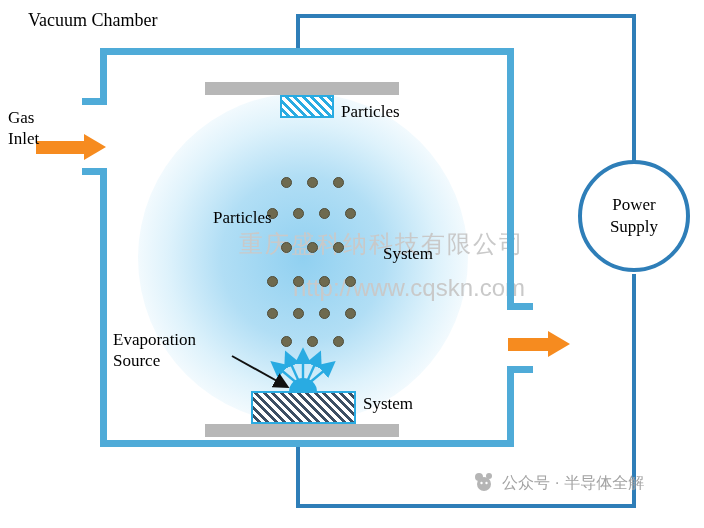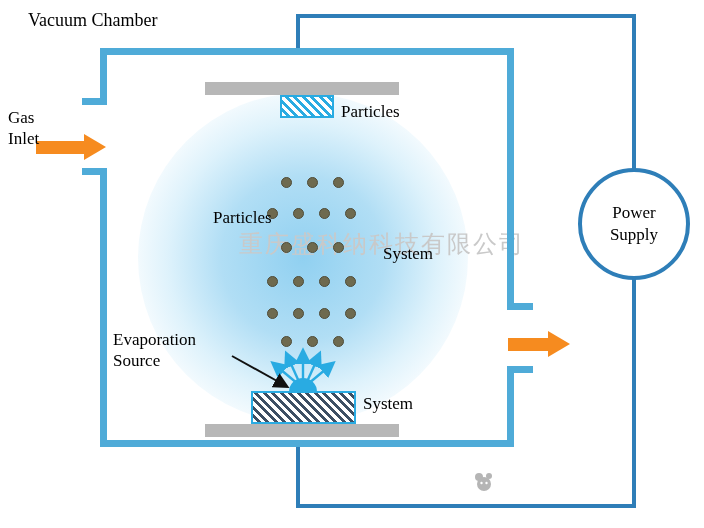--- a/index.html
+++ b/index.html
@@ -30,41 +30,42 @@
   .dot{position:absolute;width:11px;height:11px;border-radius:50%;
        background:var(--particle);border:1px solid #4f4c38;box-sizing:border-box;}
   .substrate-box{position:absolute;left:280px;top:95px;width:54px;height:23px;box-sizing:border-box;
        border:2px solid var(--sputter-blue);
        background:repeating-linear-gradient(45deg,#ffffff 0 3px,var(--sputter-blue) 3px 6px);}
   .target-box{position:absolute;left:251px;top:391px;width:105px;height:33px;box-sizing:border-box;
        border:2px solid var(--sputter-blue);
        background:repeating-linear-gradient(45deg,#ffffff 0 3px,#3d4f63 3px 6px);}
   .dome{position:absolute;left:289px;top:378px;width:28px;height:14px;
        border-radius:14px 14px 0 0;background:var(--sputter-blue);}
-  .power-circle{position:absolute;left:578px;top:168px;width:104px;height:104px;border-radius:50%;
+  .power-circle{position:absolute;left:578px;top:160px;width:104px;height:104px;border-radius:50%;
        border:4px solid var(--circuit-wire);background:#fff;display:flex;align-items:center;
        justify-content:center;text-align:center;font-size:17px;line-height:1.3;}
   .oshaft{position:absolute;height:13px;background:var(--arrow-orange);}
   .ohead{position:absolute;width:0;height:0;border-top:13px solid transparent;
        border-bottom:13px solid transparent;border-left:22px solid var(--arrow-orange);}
   .wm{position:absolute;left:165px;width:360px;text-align:right;color:var(--watermark-gray);
        font-family:"Liberation Sans", sans-serif;}
   .wm1{top:228px;font-size:24px;letter-spacing:2px;}
   .wm2{top:274px;font-size:24px;}
   .footer-text{position:absolute;left:502px;top:473px;font-size:16px;color:#a3a3a3;
        font-family:"Liberation Sans", sans-serif;}
 </style>
 </head>
 <body>
 
 <div class="canvas">
 
   <div class="plasma"></div>
 
   <div class="wm wm1">重庆盛科纳科技有限公司</div>
+  <div class="wm wm2">http://www.cqskn.com</div>
 
   <div class="wire" style="left:296px;top:14px;width:4px;height:40px;"></div>
   <div class="wire" style="left:296px;top:14px;width:340px;height:4px;"></div>
   <div class="wire" style="left:632px;top:14px;width:4px;height:158px;"></div>
   <div class="wire" style="left:296px;top:443px;width:4px;height:65px;"></div>
   <div class="wire" style="left:296px;top:504px;width:340px;height:4px;"></div>
   <div class="wire" style="left:632px;top:274px;width:4px;height:234px;"></div>
 
   <div class="wall" style="left:100px;top:48px;width:414px;height:7px;"></div>
   <div class="wall" style="left:100px;top:440px;width:414px;height:7px;"></div>
@@ -150,14 +151,15 @@
   <div class="lbl" style="left:113px;top:314px;width:120px;margin-top:16px;">Evaporation Source</div>
   <div class="lbl" style="left:363px;top:394px;">System</div>
 
   <svg class="abs" style="left:472px;top:472px;" width="26" height="20" viewBox="0 0 26 20">
     <circle cx="7" cy="5" r="4" fill="#b5b5b5"></circle>
     <circle cx="17" cy="4" r="3" fill="#b5b5b5"></circle>
     <circle cx="12" cy="12" r="7" fill="#b5b5b5"></circle>
     <circle cx="9.5" cy="11" r="1.2" fill="#fff"></circle>
     <circle cx="14.5" cy="11" r="1.2" fill="#fff"></circle>
   </svg>
+  <div class="footer-text">公众号 · 半导体全解</div>
 
 </div>
 
 </body></html>

